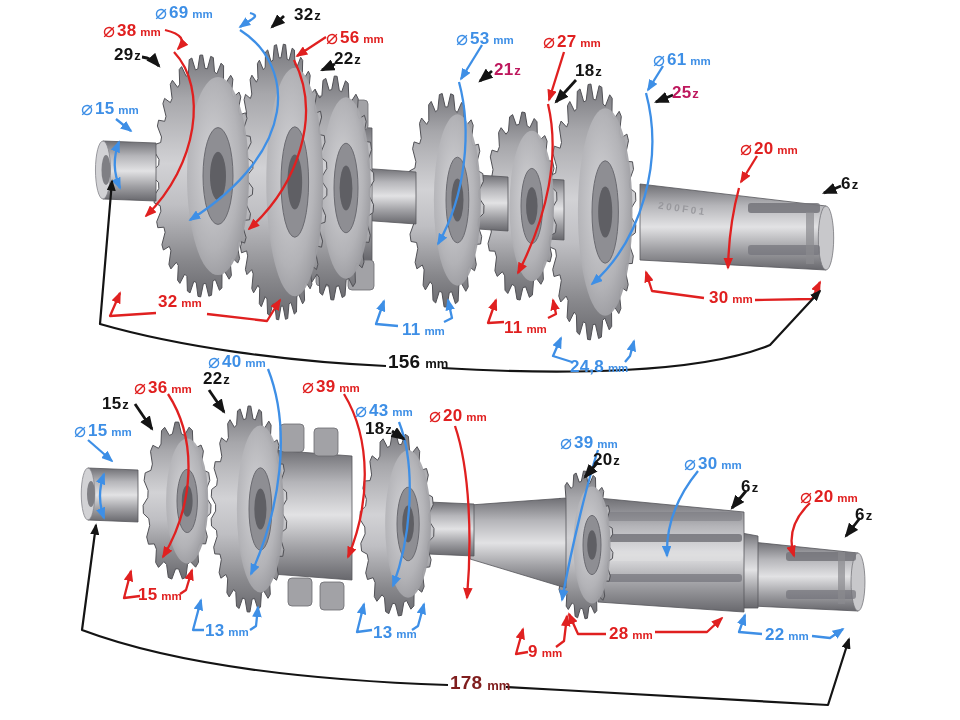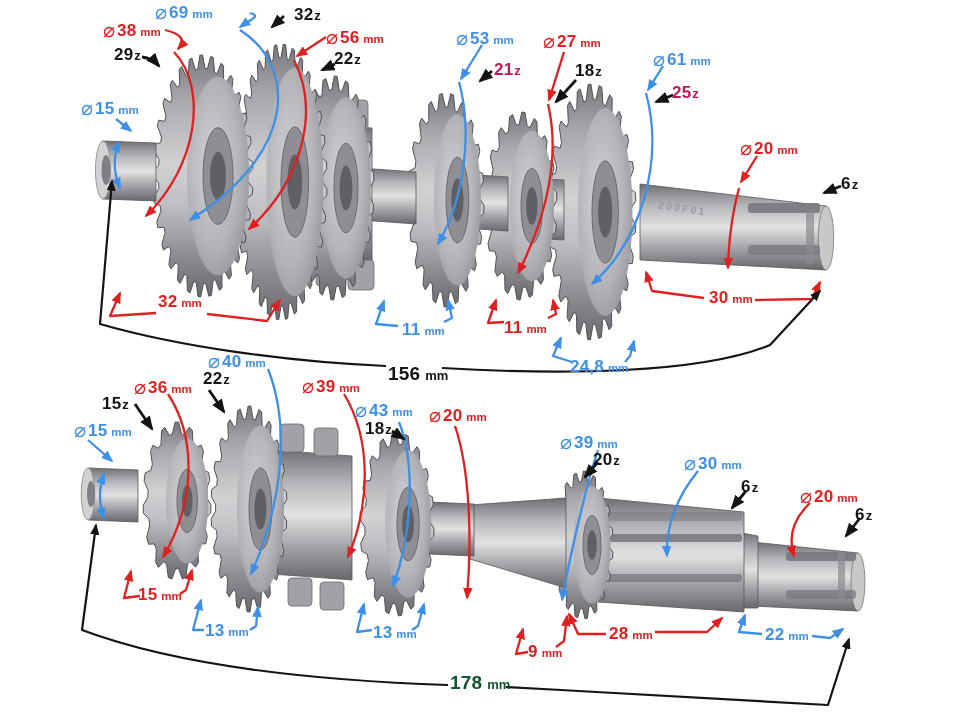--- a/index.html
+++ b/index.html
@@ -285,21 +285,21 @@
         <span class="unit">mm</span>
       </div>
       <div class="dim blue" style="left: 570px; top: 358px; color: rgb(62, 143, 230);">
         <span class="val">24,8</span>
         <span class="unit">mm</span>
       </div>
       <div class="dim red" style="left: 709px; top: 289px; color: rgb(224, 32, 32);">
         <span class="val">30</span>
         <span class="unit">mm</span>
       </div>
-      <div class="dim black big" style="left: 388px; top: 352px; color: rgb(20, 20, 20); margin-top: 12px;">
+      <div class="dim black big" style="left: 388px; top: 352px; color: rgb(20, 20, 20);">
         <span class="val">156</span>
         <span class="unit">mm</span>
       </div>
       <div class="dim blue" style="left: 74px; top: 419px; color: rgb(62, 143, 230);">
         <span class="dia">⌀</span>
         <span class="val">15</span>
         <span class="unit">mm</span>
       </div>
       <div class="dim black" style="left: 102px; top: 395px; color: rgb(20, 20, 20);">
         <span class="val">15</span>
@@ -382,20 +382,20 @@
         <span class="unit">mm</span>
       </div>
       <div class="dim red" style="left: 609px; top: 625px; color: rgb(224, 32, 32);">
         <span class="val">28</span>
         <span class="unit">mm</span>
       </div>
       <div class="dim blue" style="left: 765px; top: 626px; color: rgb(62, 143, 230);">
         <span class="val">22</span>
         <span class="unit">mm</span>
       </div>
-      <div class="dim black big" style="left: 450px; top: 673px; color: #14532d;">
+      <div class="dim black big" style="left: 450px; top: 673px; color: #7f1d1d; align-items: flex-end;">
         <span class="val">178</span>
         <span class="unit">mm</span>
       </div>
     </div>
 
   <div class="engraving">200F01</div>
 </div>
 
 </body></html>

